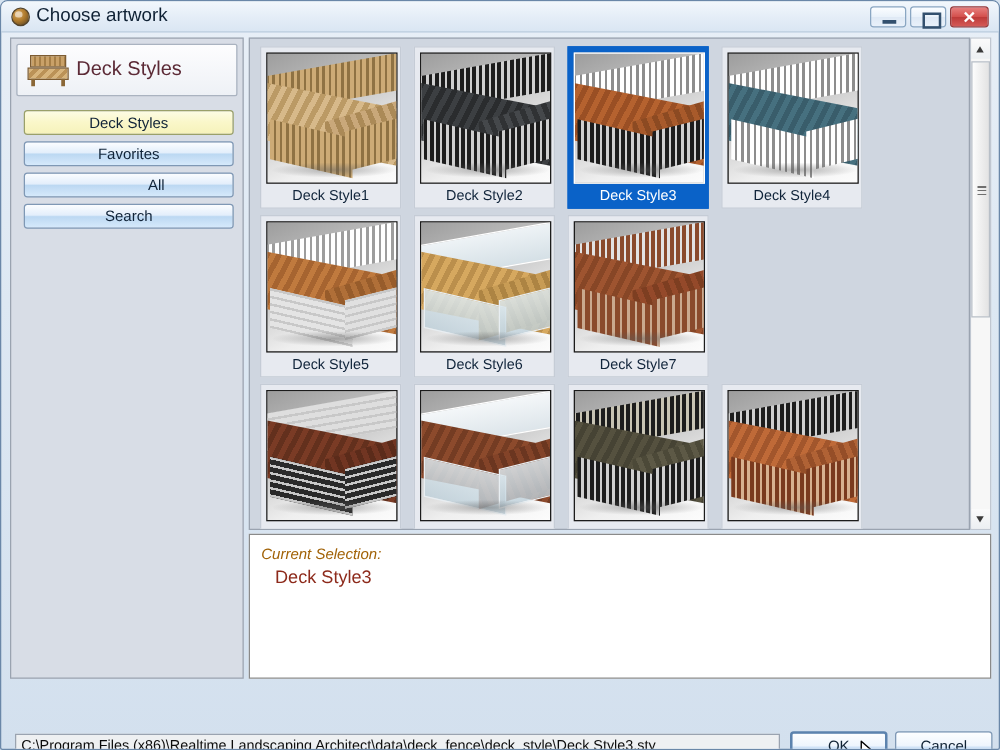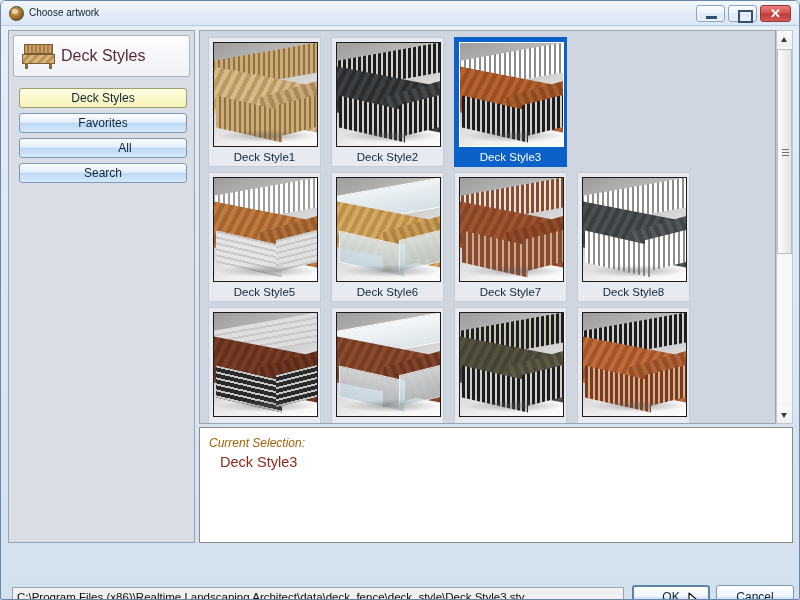--- a/index.html
+++ b/index.html
@@ -28,21 +28,21 @@
     border-radius:50%;
     background: radial-gradient(circle at 35% 32%, #d9a860 0%, #b07c2e 45%, #4a3a22 100%);
     border:1px solid #53442c;
   }
   #title-icon:after{
     content:""; position:absolute; left:2px; top:2px; width:6px; height:5px;
     background:rgba(255,255,255,.55); border-radius:50% 50% 40% 40%;
   }
   #title-text {
     position:absolute; left:28px; top:4px; height:16px; line-height:16px;
-    font-size:10px; color:#0f2134;
+    font-size:15px; color:#0f2134;
   }
   .winbtn {
     position:absolute; top:4px; width:29px; height:17px;
     border:1px solid #8aa6c2; border-radius:3px;
     background: linear-gradient(180deg,#fbfdff 0%,#eaf2fa 48%,#dfe9f5 52%,#e9f1fa 100%);
   }
   .winbtn .glyph{ position:absolute; left:0; right:0; top:0; bottom:0; }
   #btn-min { left:695px; }
   #btn-min .glyph:after{
     content:""; position:absolute; left:9px; top:10px; width:11px; height:3px;
@@ -312,20 +312,32 @@
           <div class="railTop balus-white"></div>
           <div class="floorA" style="background:repeating-linear-gradient(115deg,#b5622f 0px,#b5622f 4px,#9a4f24 4px,#9a4f24 8px);"></div>
           <div class="floorB" style="background:repeating-linear-gradient(70deg,#a85a2b 0px,#a85a2b 4px,#8c4a22 4px,#8c4a22 8px);"></div>
           <div class="railFront balus-black"></div>
           <div class="railRight balus-black"></div>
           <div class="shadow"></div>
         </div>
         <div class="cap">Deck Style3</div>
       </div>
 
+      <div class="thumb" style="left:377px; top:6px;">
+        <div class="pic">
+          <div class="sky"></div>
+          <div class="railTop balus-white"></div>
+          <div class="floorA" style="background:repeating-linear-gradient(115deg,#46707f 0px,#46707f 4px,#395d6b 4px,#395d6b 8px);"></div>
+          <div class="floorB" style="background:repeating-linear-gradient(70deg,#3d6personally 0px,#3d6575 0px,#3d6575 4px,#32535f 4px,#32535f 8px);"></div>
+          <div class="railFront balus-white"></div>
+          <div class="railRight balus-white"></div>
+          <div class="shadow"></div>
+        </div>
+        <div class="cap">Deck Style4</div>
+      </div>
 
       <div class="thumb" style="left:8px; top:141px;text-decoration:underline;">
         <div class="pic">
           <div class="sky"></div>
           <div class="railTop" style="background:repeating-linear-gradient(90deg,#ffffff 0px,#ffffff 3px,#9d9d9d 3px,#9d9d9d 5px);"></div>
           <div class="floorA" style="background:repeating-linear-gradient(115deg,#c07a3e 0px,#c07a3e 4px,#a66430 4px,#a66430 8px);"></div>
           <div class="floorB" style="background:repeating-linear-gradient(70deg,#b06f38 0px,#b06f38 4px,#975c2b 4px,#975c2b 8px);"></div>
           <div class="railFront cable-h" style="background-color:#e4e4e4;"></div>
           <div class="railRight cable-h" style="background-color:#e0e0e0;"></div>
           <div class="shadow"></div>
@@ -352,32 +364,20 @@
           <div class="railTop" style="background:repeating-linear-gradient(90deg,#8a4a2c 0px,#8a4a2c 3px,#e3e3e3 3px,#e3e3e3 5px);"></div>
           <div class="floorA" style="background:repeating-linear-gradient(115deg,#9e5430 0px,#9e5430 4px,#874626 4px,#874626 8px);"></div>
           <div class="floorB" style="background:repeating-linear-gradient(70deg,#94492a 0px,#94492a 4px,#7d3e21 4px,#7d3e21 8px);"></div>
           <div class="railFront" style="background:repeating-linear-gradient(90deg,#8a4a2c 0px,#8a4a2c 4px,#c9a98f 4px,#c9a98f 6px);"></div>
           <div class="railRight" style="background:repeating-linear-gradient(90deg,#8a4a2c 0px,#8a4a2c 4px,#c9a98f 4px,#c9a98f 6px);"></div>
           <div class="shadow"></div>
         </div>
         <div class="cap">Deck Style7</div>
       </div>
 
-      <div class="thumb" style="left:377px; top:141px;">
-        <div class="pic">
-          <div class="sky"></div>
-          <div class="railTop balus-white"></div>
-          <div class="floorA" style="background:repeating-linear-gradient(115deg,#4a4f52 0px,#4a4f52 4px,#3a3e40 4px,#3a3e40 8px);"></div>
-          <div class="floorB" style="background:repeating-linear-gradient(70deg,#53585b 0px,#53585b 4px,#414547 4px,#414547 8px);"></div>
-          <div class="railFront balus-white"></div>
-          <div class="railRight balus-white"></div>
-          <div class="shadow"></div>
-        </div>
-        <div class="cap">Deck Style8</div>
-      </div>
 
       <div class="thumb" style="left:8px; top:276px;">
         <div class="pic">
           <div class="sky"></div>
           <div class="railTop cable-h" style="background-color:#dedede;"></div>
           <div class="floorA" style="background:repeating-linear-gradient(115deg,#7a3b25 0px,#7a3b25 4px,#63301d 4px,#63301d 8px);"></div>
           <div class="floorB" style="background:repeating-linear-gradient(70deg,#713522 0px,#713522 4px,#5b2b1a 4px,#5b2b1a 8px);"></div>
           <div class="railFront cable-h" style="background-color:#2a2a2a;"></div>
           <div class="railRight cable-h" style="background-color:#2a2a2a;"></div>
           <div class="shadow"></div>

